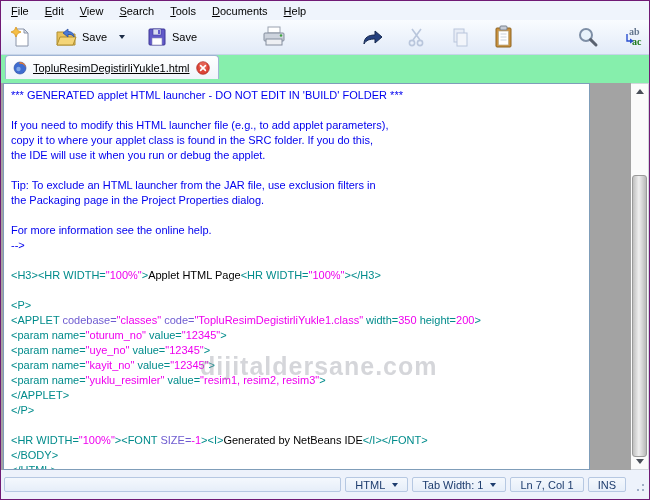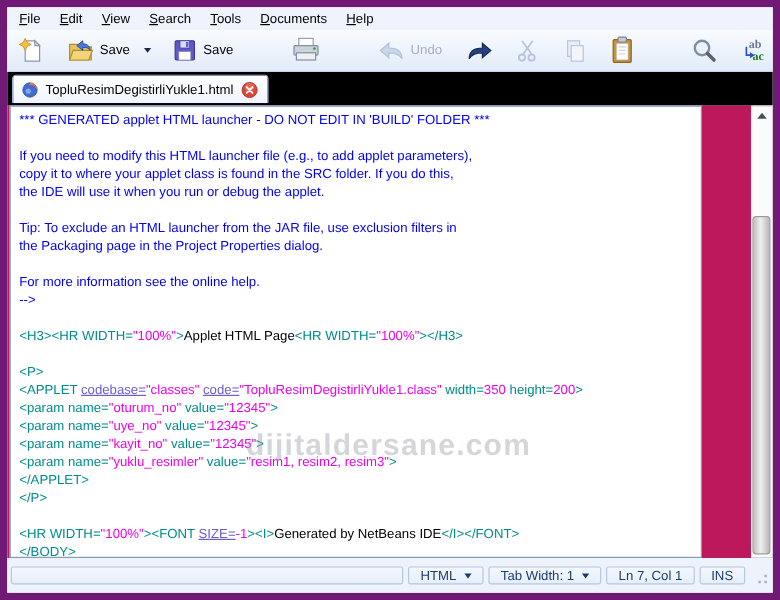--- a/index.html
+++ b/index.html
@@ -1,45 +1,45 @@
 <!DOCTYPE html>
 <html style="--c-comment: #0000EE; --c-tag: #008B8B; --c-attr: #6E5BD0; --c-value: #EE00EE; --c-plain: #000000;"><head>
 <meta charset="utf-8">
 <style>
   html,body{margin:0;padding:0;background:#cfd8e8;}
   .window{
-    width:650px;height:500px;box-sizing:border-box;border:6px solid #701a75;
+    width:650px;height:500px;box-sizing:border-box;border:1px solid #701a75;
     display:flex;flex-direction:column;background:#EDF2FB;overflow:hidden;
     font-family:"Liberation Sans",sans-serif;color:#000;
   }
   
   .menubar{height:19px;display:flex;align-items:center;background:#EFF4FC;padding-left:2px;flex:0 0 auto;}
   .menu-item{font-size:11px;padding:2px 8px;cursor:default;white-space:nowrap;}
   .menu-item u{text-decoration:underline;}
   
   .toolbar{height:34px;flex:0 0 auto;display:flex;align-items:center;
     background:linear-gradient(#F9FCFF,#E2EBF8);border-bottom:1px solid #C6D4E8;padding-left:4px;}
   .tbtn{display:flex;align-items:center;gap:4px;padding:2px 4px;border-radius:3px;font-size:11px;white-space:nowrap;}
   .tbtn .lbl{margin-right:2px;}
   .tbtn.disabled .lbl{color:#9FB0C8;}
   .tb-gap{width:14px;}
   .tb-gap-lg{width:58px;}
   .drop{width:0;height:0;border-left:3.5px solid transparent;border-right:3.5px solid transparent;border-top:4px solid #1B2B45;margin-left:2px;}
   
-  .tabbar{height:28px;flex:0 0 auto;background:#000000;display:flex;align-items:center;padding-left:4px;}
+  .tabbar{height:28px;flex:0 0 auto;background:#86efac;display:flex;align-items:flex-start;padding-left:4px;text-decoration:underline;}
   .tab{height:23px;display:flex;align-items:center;gap:6px;padding:0 8px 0 7px;
     background:linear-gradient(#FFFFFF,#EFF4FB);border:1px solid #9FB4D4;border-bottom:none;
     border-radius:4px 4px 0 0;font-size:11px;}
   .tab-close{width:14px;height:14px;flex:0 0 auto;}
   
-  .editor{flex:1;display:flex;min-height:0;background:#be185d;padding-left:2px;gap:41px;}
+  .editor{flex:1;display:flex;min-height:0;background:#a3a3a3;padding-left:2px;gap:41px;}
   .textview{flex:1;position:relative;background:#FFFFFF;border:1px solid #7F9DB9;overflow:hidden;}
   .code{position:absolute;inset:0;padding:4px 0 0 7px;font-family:"Liberation Sans",sans-serif;font-size:11px;line-height:15px;white-space:pre;}
   .line{height:15px;}
-  .s-c{color:var(--c-comment);} .s-t{color:var(--c-tag);text-align:center;} .s-a{color:var(--c-attr);text-decoration:underline;}
+  .s-c{color:var(--c-comment);} .s-t{color:var(--c-tag);text-align:center;} .s-a{color:var(--c-attr);}
   .s-v{color:var(--c-value);} .s-p{color:var(--c-plain);}
   .watermark{position:absolute;left:196px;top:268px;font-size:25px;font-weight:bold;
     letter-spacing:1px;color:rgba(145,148,158,0.38);pointer-events:none;}
   
   .vscroll{width:17px;flex:0 0 auto;display:flex;flex-direction:column;background:#FCFCFC;
     border:1px solid #D2D6DC;border-left:none;}
   .sc-btn{height:15px;flex:0 0 auto;display:flex;align-items:center;justify-content:center;background:#FBFBFB;}
   .sc-up{width:0;height:0;border-left:4px solid transparent;border-right:4px solid transparent;border-bottom:5px solid #4A4F58;}
   .sc-dn{width:0;height:0;border-left:4px solid transparent;border-right:4px solid transparent;border-top:5px solid #4A4F58;}
   .sc-trough{flex:1;position:relative;background:#FBFBFB;}
@@ -115,28 +115,20 @@
       <span>
         <svg width="26" height="24" viewBox="0 0 26 24">
           <rect x="7" y="2" width="12" height="6" fill="#FFFFFF" stroke="#9AA2B0"></rect>
           <rect x="3" y="8" width="20" height="8" rx="1" fill="#CDD3DD" stroke="#848E9E"></rect>
           <rect x="5" y="14" width="16" height="6" fill="#EDEFF3" stroke="#848E9E"></rect>
           <circle cx="20" cy="10.5" r="1.2" fill="#3FA43F"></circle>
         </svg>
       </span>
     </div>
     <div class="tb-gap-lg"></div>
-    <div class="tbtn disabled">
-      <span>
-        <svg width="24" height="22" viewBox="0 0 24 22">
-          <path d="M21 18 c0-7-5-9-11-9 V5 L3 11 l7 6 v-4 c5 0 9 1 11 5 z" fill="#CBD6E8" stroke="#AFC0DA"></path>
-        </svg>
-      </span>
-      <span class="lbl">Undo</span>
-    </div>
     <div class="tb-gap"></div>
     <div class="tbtn">
       <span>
         <svg width="24" height="22" viewBox="0 0 24 22">
           <path d="M3 18 c0-7 5-9 11-9 V5 l7 6 -7 6 v-4 c-5 0-9 1-11 5 z" fill="#25407E" stroke="#16294F"></path>
         </svg>
       </span>
     </div>
     <div class="tb-gap"></div>
     <div class="tbtn disabled">

